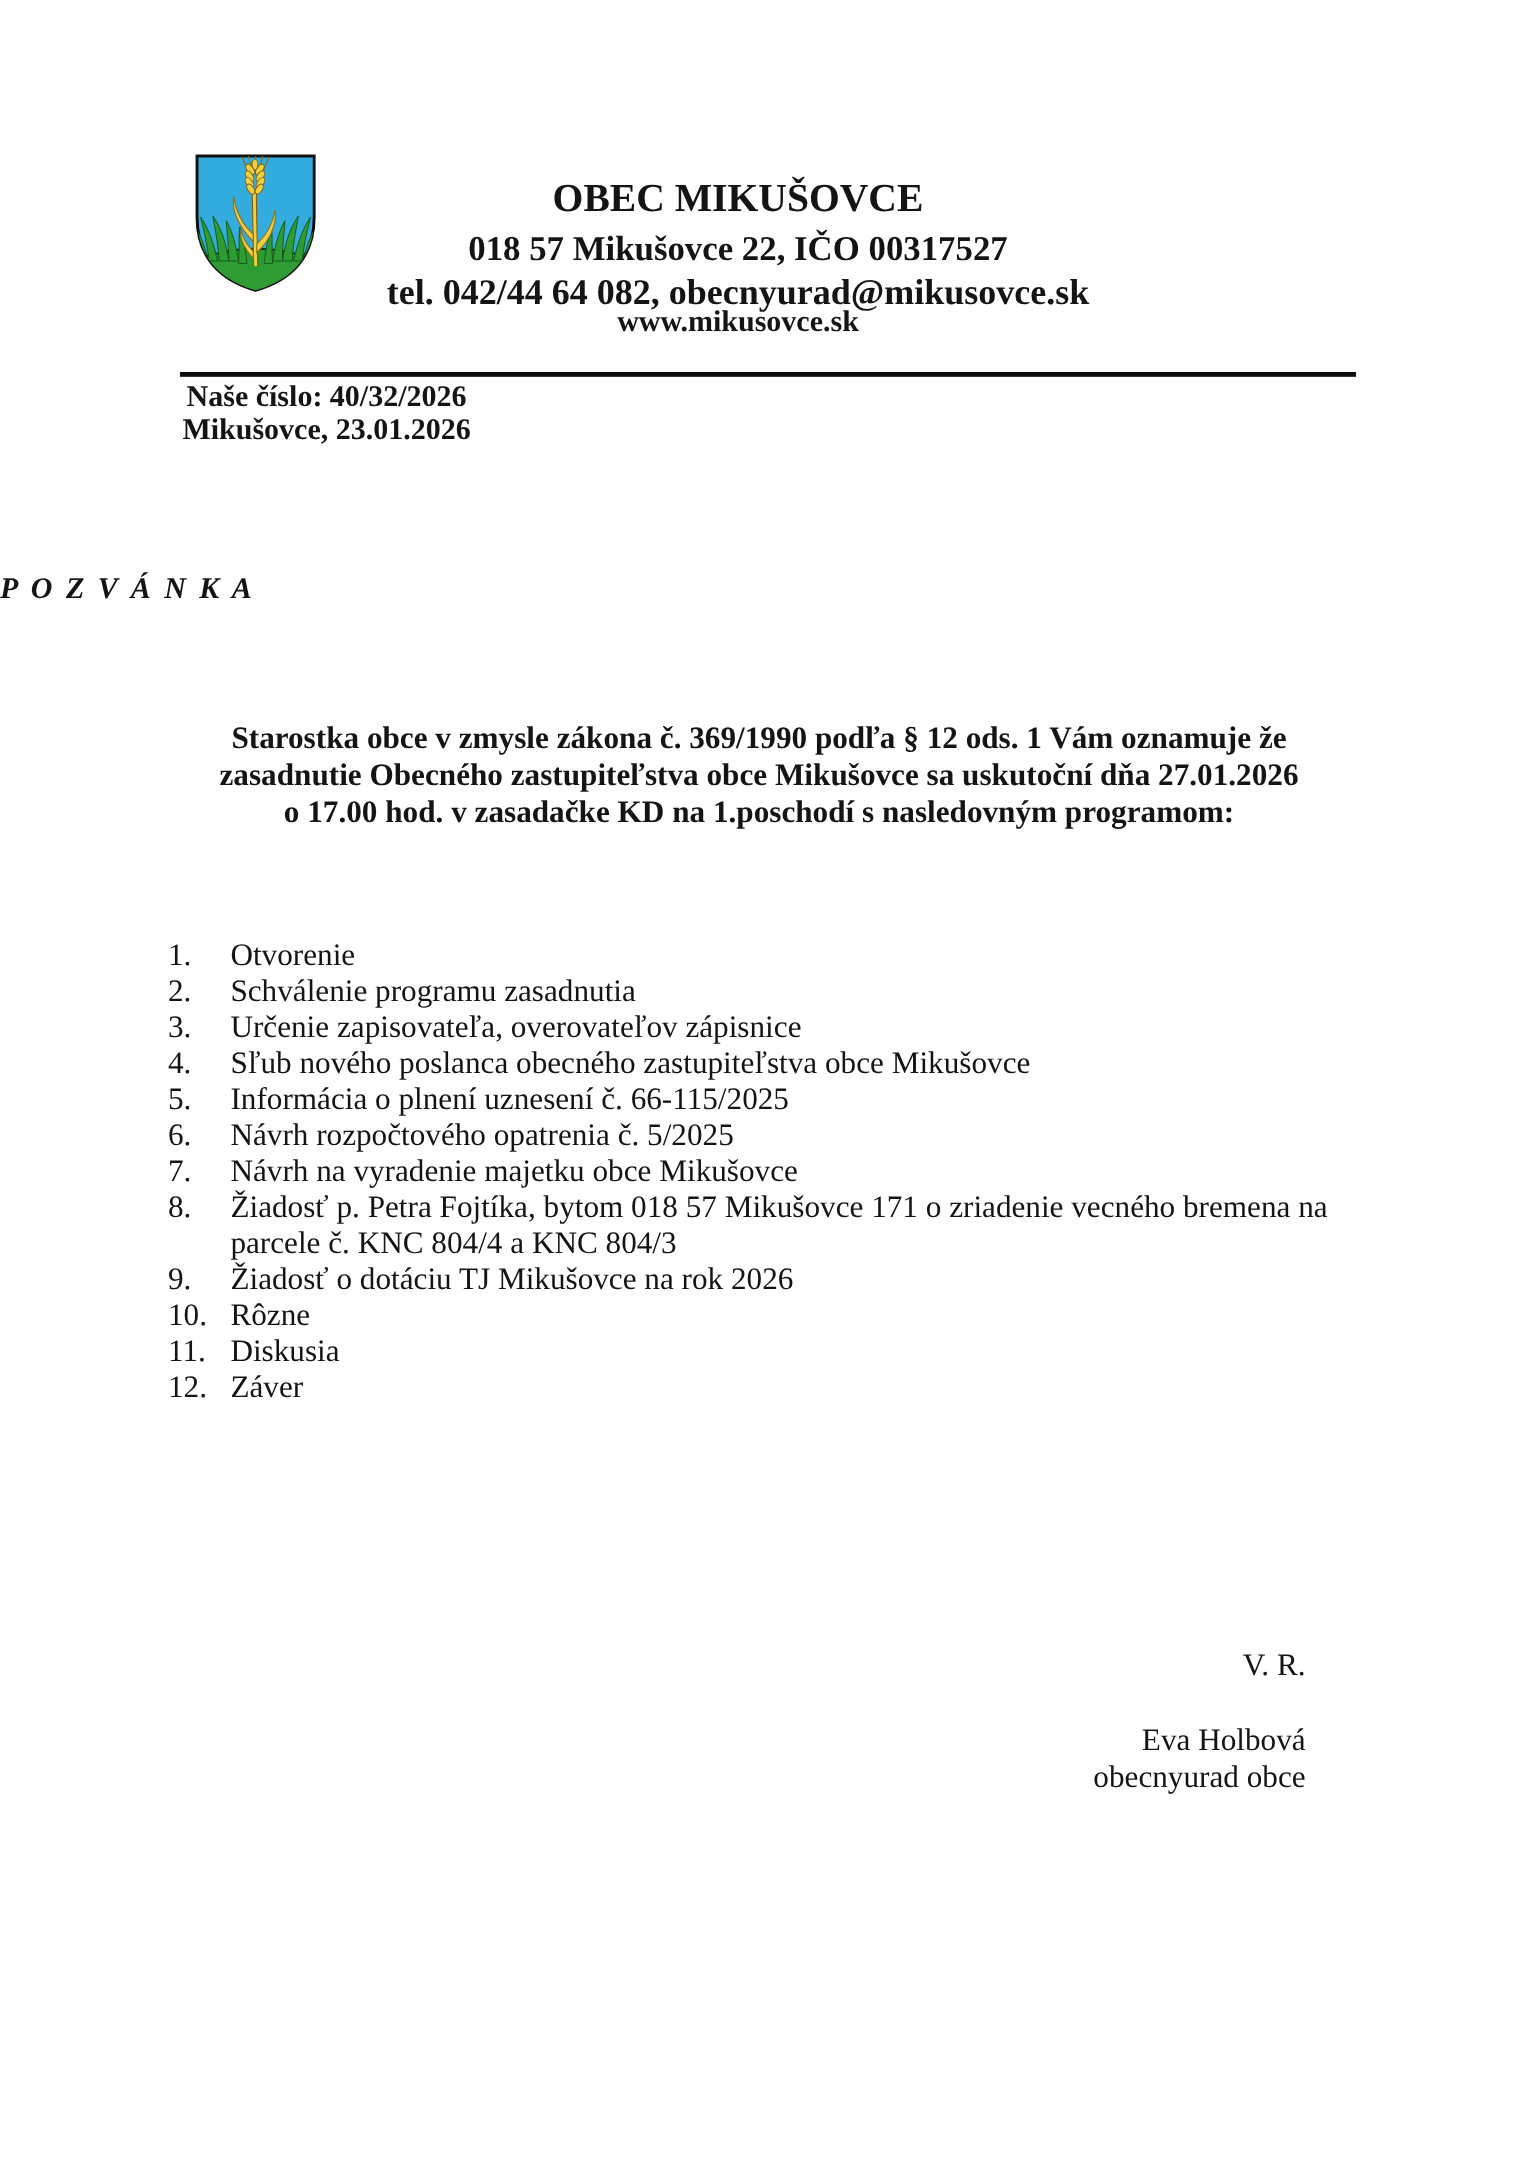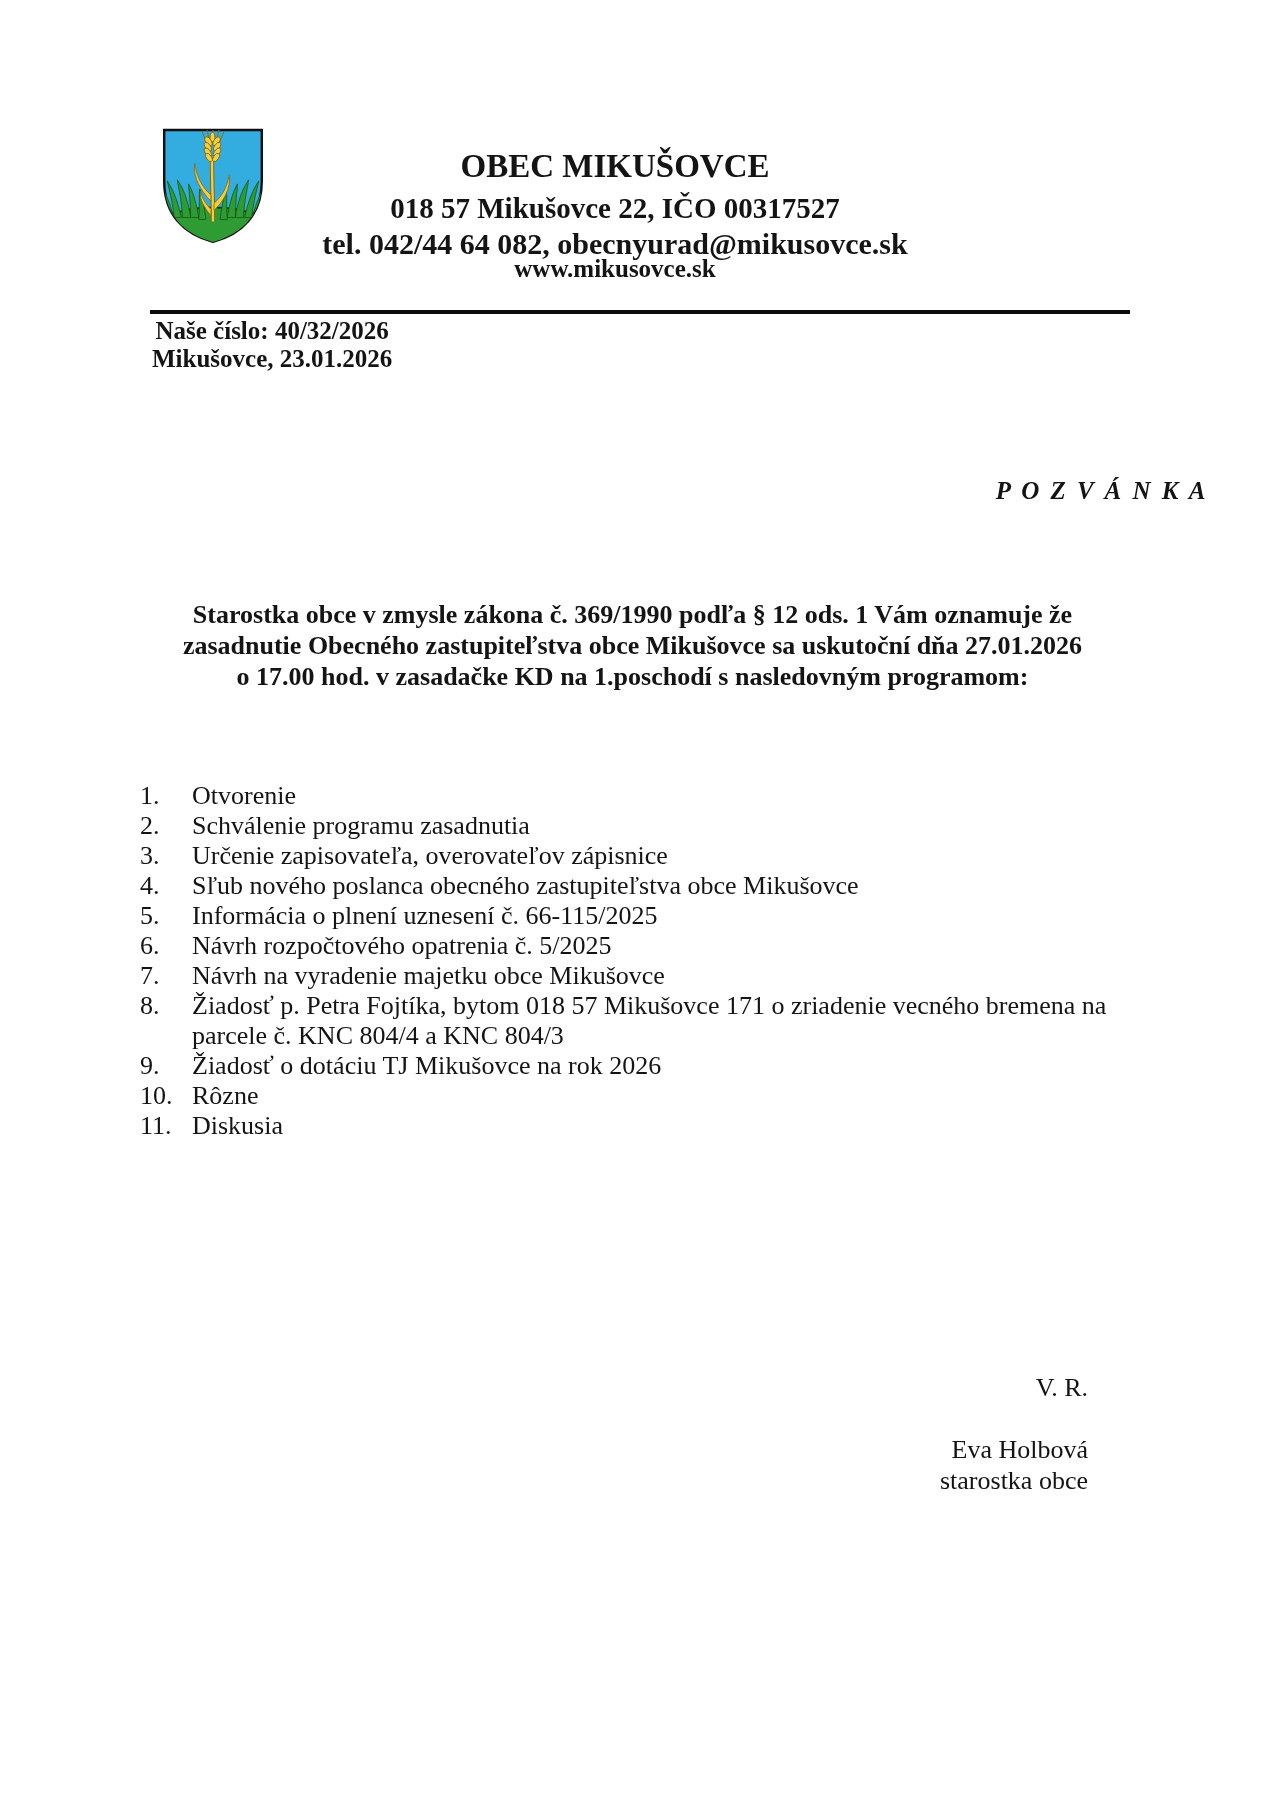--- a/index.html
+++ b/index.html
@@ -28,21 +28,21 @@
   .h-title{top:148px;font-size:33px;}
   .h-addr{top:192px;font-size:29px;}
   .h-tel{top:227px;font-size:30px;}
   .h-web{top:255px;font-size:25px;}
 
   .rule{left:150px;top:310px;width:980px;height:4px;background:#0c0c0c;}
 
   .ref{left:152px;top:317px;font-size:25px;font-weight:bold;line-height:28px;text-align:center;}
 
   
-  .doc-title{left:0;width:1208px;top:477px;text-align:right;
+  .doc-title{left:0;width:1208px;top:477px;text-align:left;
     font-size:25px;font-weight:bold;font-style:italic;letter-spacing:2.5px;}
 
   .intro{left:180px;width:905px;top:599px;text-align:center;
     font-size:26px;font-weight:bold;line-height:31px;}
 
   .agenda{left:140px;top:781px;width:980px;font-size:26px;line-height:30px;}
   .agenda-row{display:flex;align-items:flex-start;}
   .agenda-num{flex:0 0 52px;}
   .agenda-text{flex:1;max-width:928px;}
 
@@ -162,22 +162,26 @@
       <span class="agenda-text">Žiadosť o dotáciu TJ Mikušovce na rok 2026</span>
     </div>
     <div class="agenda-row">
       <span class="agenda-num">10.</span>
       <span class="agenda-text">Rôzne</span>
     </div>
     <div class="agenda-row">
       <span class="agenda-num">11.</span>
       <span class="agenda-text">Diskusia</span>
     </div>
+    <div class="agenda-row">
+      <span class="agenda-num">12.</span>
+      <span class="agenda-text">Záver</span>
+    </div>
   </div>
 
   <div class="abs signature">
     <div>V. R.</div>
     <div class="sig-gap"></div>
     <div>Eva Holbová</div>
-    <div>starostka obce</div>
+    <div>obecnyurad obce</div>
   </div>
 
 </div>
 
 </body></html>

